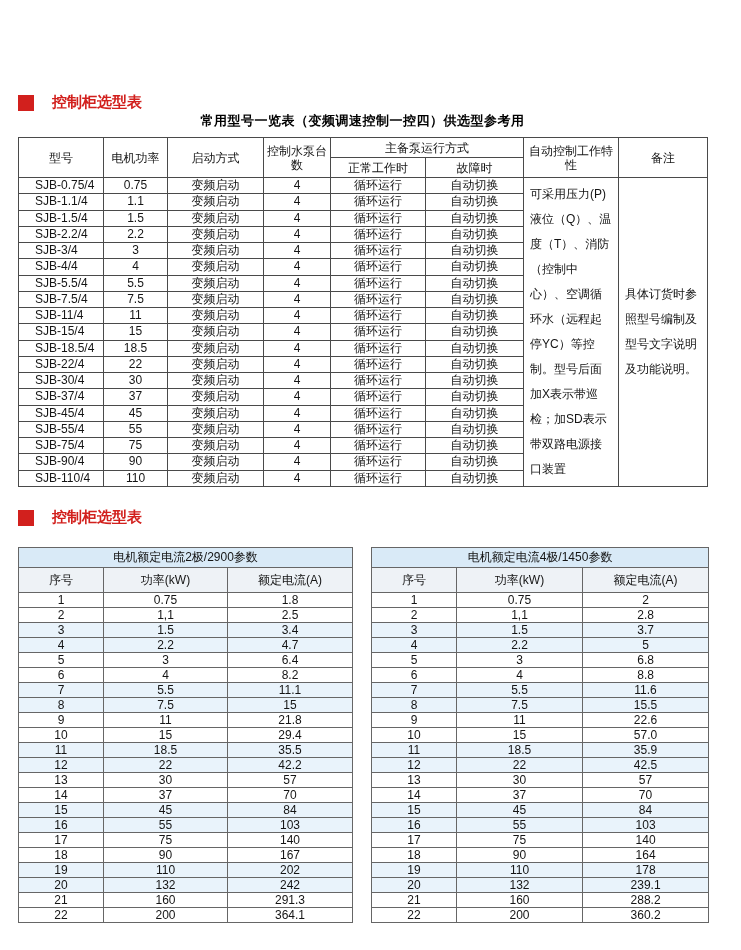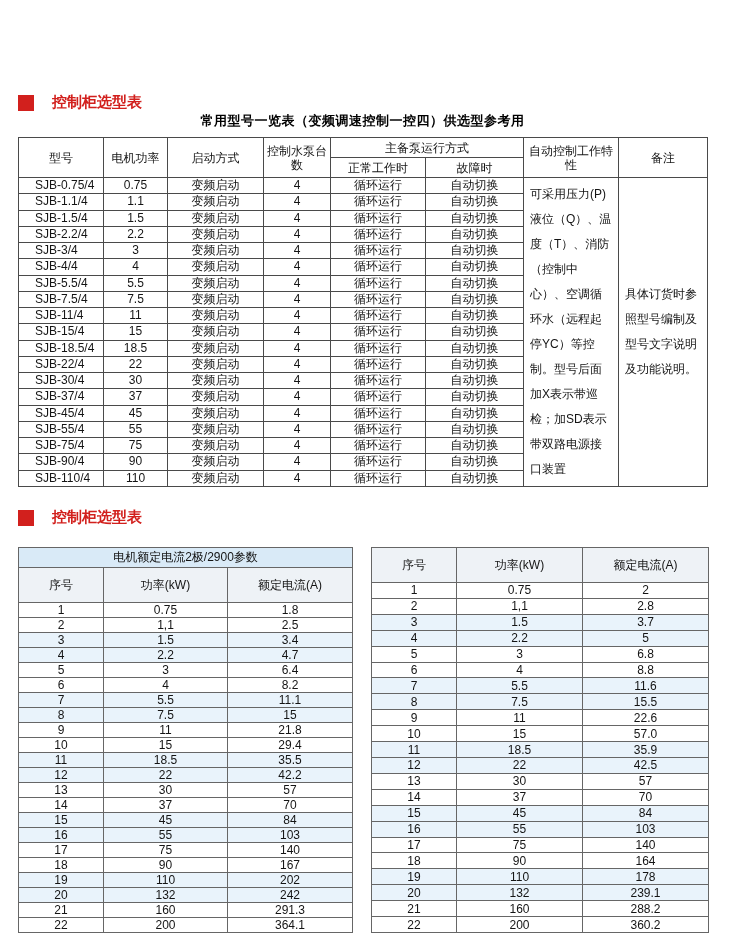--- a/index.html
+++ b/index.html
@@ -58,21 +58,21 @@
   .cur-table{border:1px solid #555;margin-top:12px;}
   .cur-table.left{width:334px;}
   .cur-table.right{width:337px;}
   .cur-table th,.cur-table td{
     border:1px solid var(--line-mid);
     font-size:12px;font-weight:normal;color:var(--ink);
     text-align:center;vertical-align:middle;padding:0 2px;
     white-space:nowrap;overflow:hidden;
   }
   .cur-table th.cur-title{height:20px;background:var(--bar-blue);}
-  .cur-table tr.cur-head th{height:35px;background:var(--head-gray);}
+  .cur-table tr.cur-head th{height:25px;background:var(--head-gray);}
   .cur-table tbody td{height:15px;line-height:14px;background:#fff;}
   .cur-table tbody tr.tint td{background:var(--tint-blue);}
 </style>
 </head>
 <body>
 
 <div class="page">
 
   <div class="section-title first">
     <span class="red-square"></span>
@@ -402,20 +402,23 @@
         </tbody>
     </table>
 
     <table class="cur-table right">
       <colgroup>
           <col style="width:85px">
           <col style="width:126px">
           <col style="width:126px">
         </colgroup>
       <thead>
+        <tr>
+            <th colspan="3" class="cur-title">电机额定电流4极/1450参数</th>
+          </tr>
         <tr class="cur-head">
           <th>序号</th>
           <th>功率(kW)</th>
           <th>额定电流(A)</th>
         </tr>
       </thead>
       <tbody>
           <tr>
             <td>1</td>
             <td>0.75</td>

